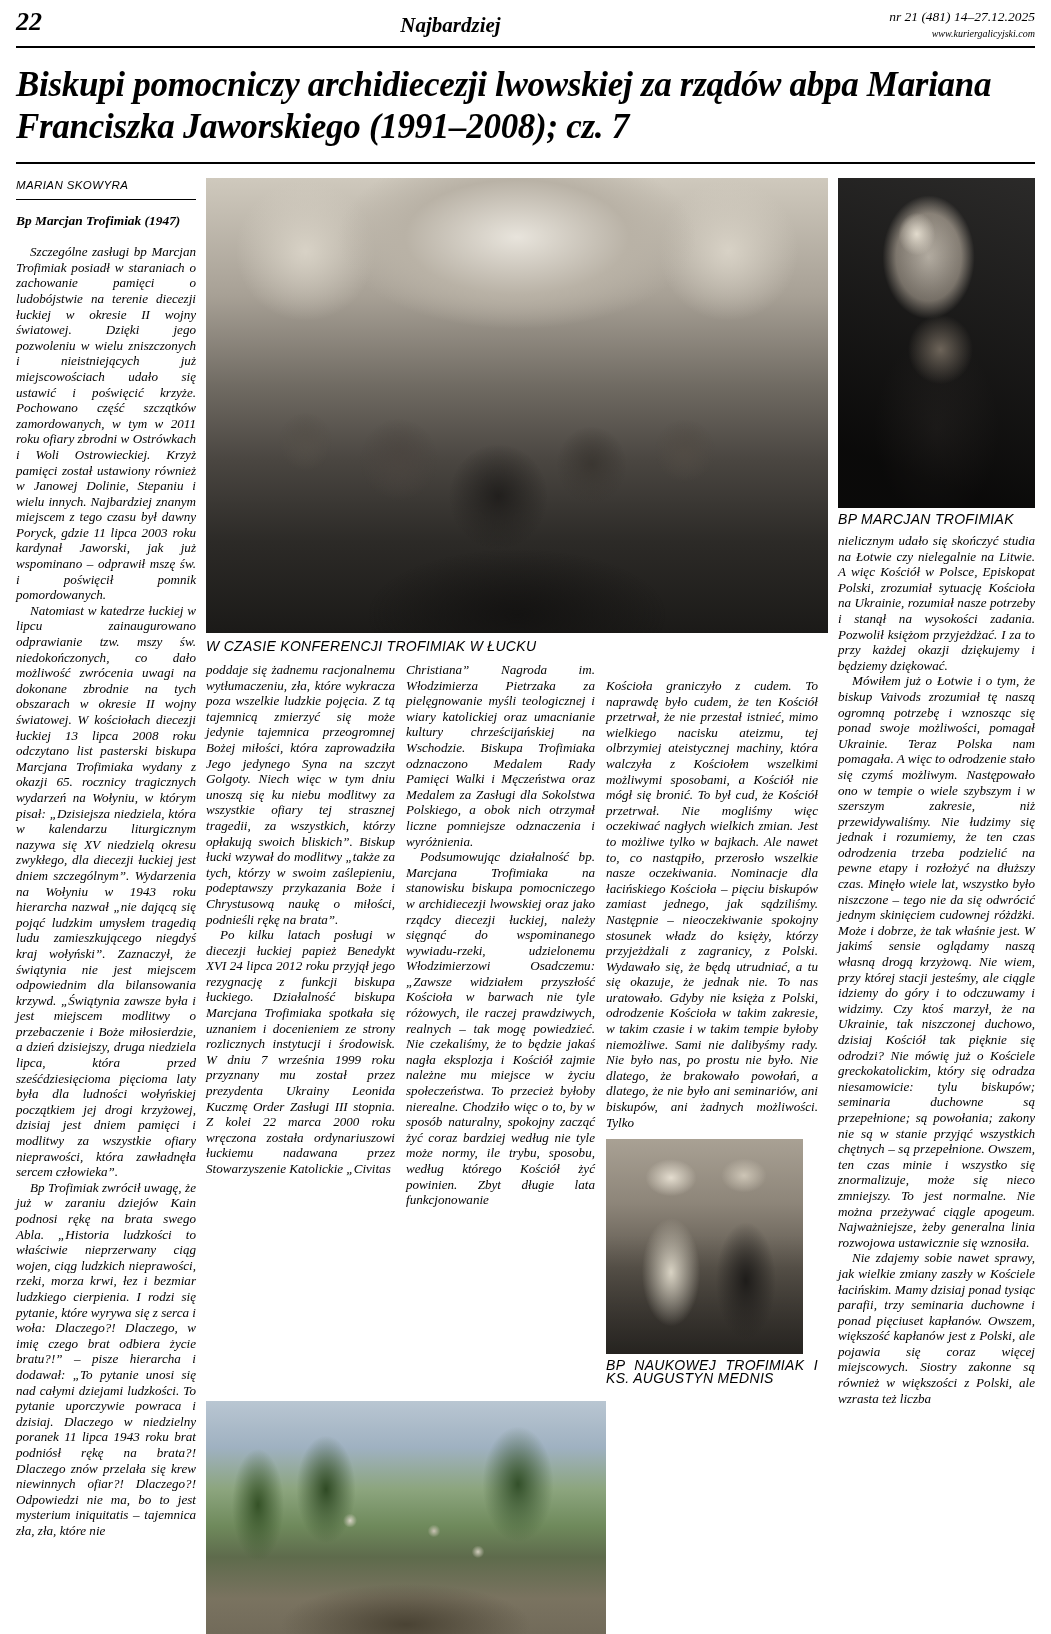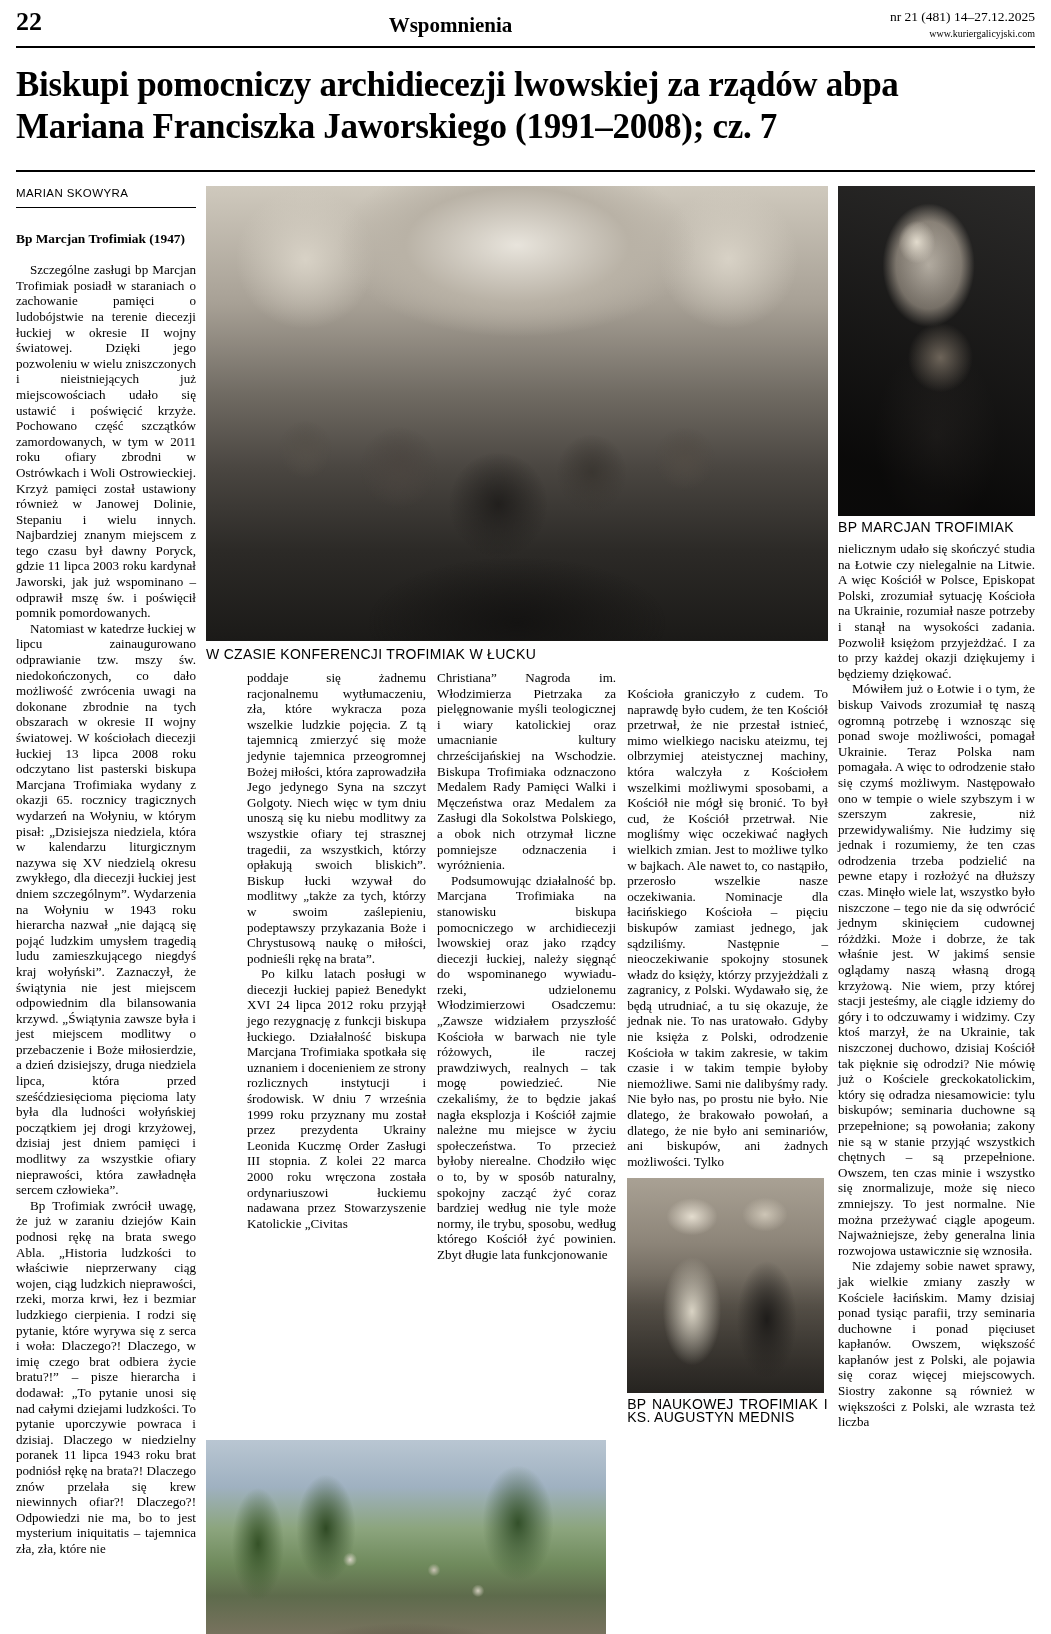--- a/index.html
+++ b/index.html
@@ -11,20 +11,21 @@
     font-family: "Liberation Serif", serif;
     color: #000;
     position: relative;
     overflow: hidden;
   }
   .page {
     width: 1051px;
     height: 1582px;
     padding: 8px 16px 0 16px;
     position: relative;
+    font-style: italic;
   }
 
   
   .masthead {
     display: flex;
     align-items: flex-start;
     justify-content: space-between;
     border-bottom: 2px solid #000;
     padding-bottom: 4px;
   }
@@ -52,21 +53,21 @@
   .masthead-right .site { font-size: 10px; }
 
   
   .headline {
     font-weight: bold;
     font-size: 35px;
     line-height: 42px;
     letter-spacing: -0.3px;
     margin: 16px 0 14px 0;
     border-bottom: 2px solid #000;
-    padding-bottom: 22px;
+    padding-bottom: 14px;
   }
 
   
   .content {
     display: flex;
     gap: 10px;
   }
   .col {
     font-size: 13.1px;
     line-height: 15.6px;
@@ -78,21 +79,21 @@
   .col-1 { width: 183px; }
   .col-mid { width: 622px; }
   .col-4 { width: 197px; }
 
   .author {
     font-family: "Liberation Sans", sans-serif;
     font-size: 11.5px;
     letter-spacing: 0.4px;
     border-bottom: 1px solid #000;
     padding-bottom: 5px;
-    margin-bottom: 23px;
+    margin-bottom: 13px;
   }
   .subhead {
     font-weight: bold;
     font-size: 13.4px;
     margin-bottom: 16px;
   }
 
   
   .photo {
     position: relative;
@@ -107,21 +108,21 @@
     padding: 5px 0 7px 0;
   }
 
   
   .mid-photo { width: 622px; height: 455px; margin-bottom: 2px; }
   .mid-cols {
     display: flex;
     gap: 11px;
     margin-top: 2px;
   }
-  .mid-col { width: 189px; margin-left: 41px; }
+  .mid-col { width: 189px; }
   .mid-col-2 { width: 189px; }
   .mid-col-3 { width: 212px; margin-top: 16px; }
 
   .bottom-photo-big { width: 400px; height: 260px; margin-top: 9px; }
   .bottom-photo-small { width: 197px; height: 215px; margin-top: 9px; }
 
   .col4-photo { width: 197px; height: 330px; }
 
   
   .ph-church {
@@ -188,21 +189,21 @@
       linear-gradient(0deg, rgba(0,0,0,.35), rgba(0,0,0,0) 55%);
   }
 </style>
 </head>
 <body>
 
 <div class="page">
 
   <div class="masthead">
     <div class="page-number">22</div>
-    <div class="masthead-center">Wspomnienia</div>
+    <div class="masthead-center">Najbardziej</div>
     <div class="masthead-right">
       <div class="issue">nr 21 (481) 14–27.12.2025</div>
       <div class="site">www.kuriergalicyjski.com</div>
     </div>
   </div>
 
   <h1 class="headline">Biskupi pomocniczy archidiecezji lwowskiej za rządów abpa Mariana Franciszka Jaworskiego (1991–2008); cz. 7</h1>
 
   <div class="content">
 

